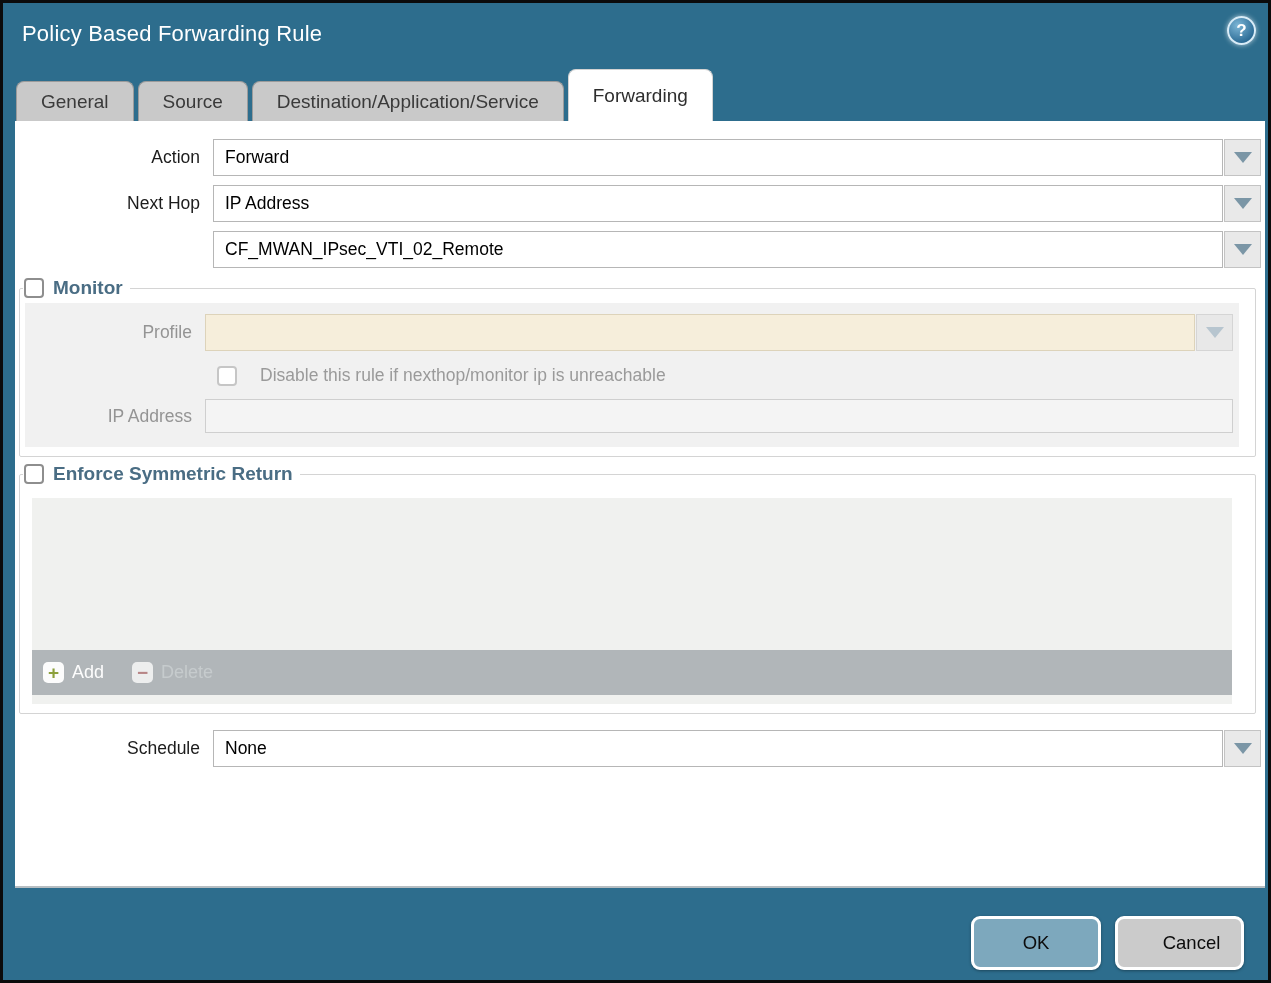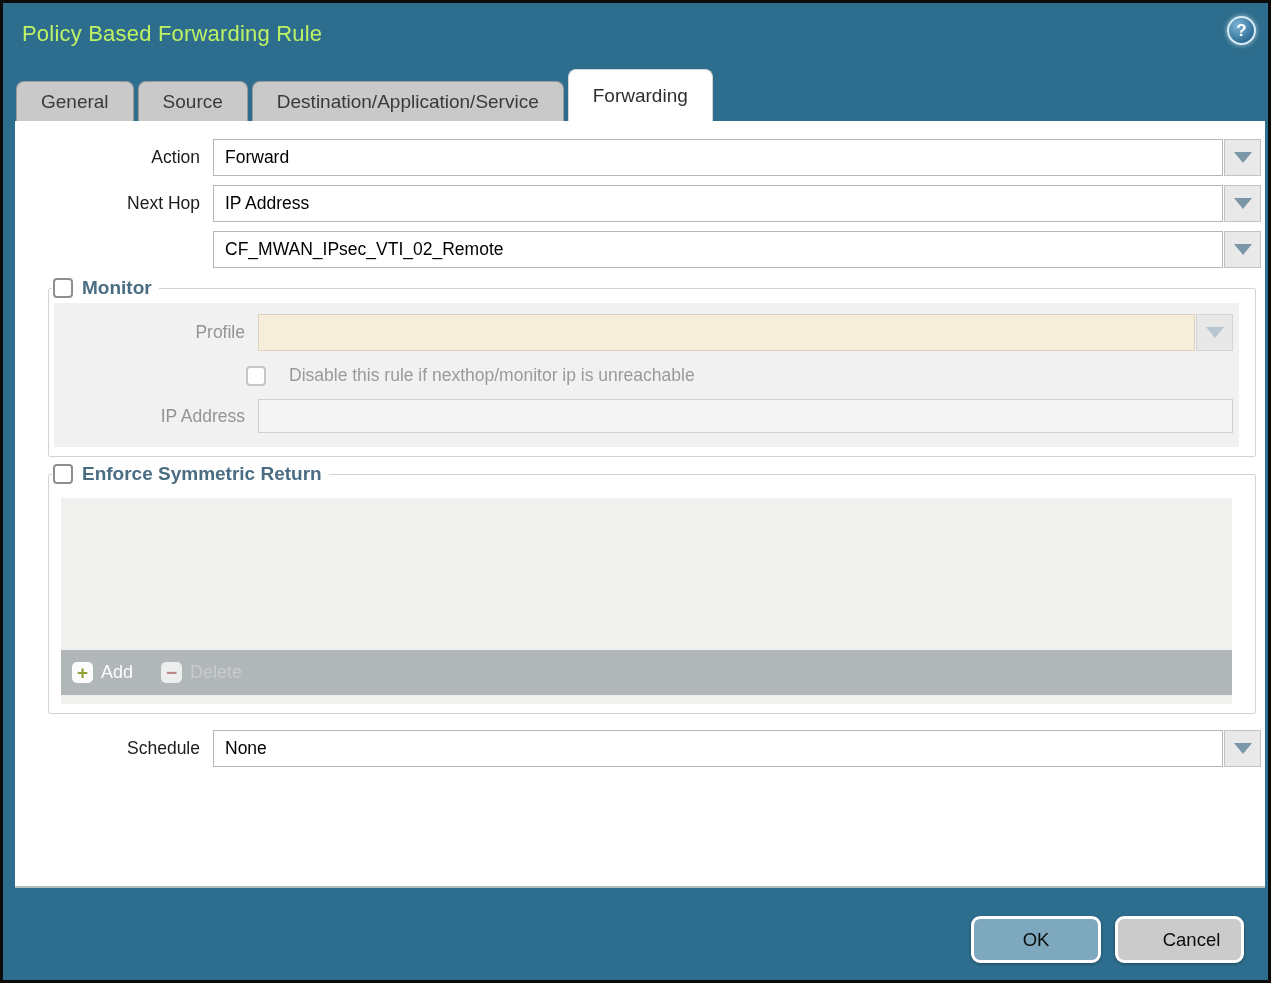--- a/index.html
+++ b/index.html
@@ -3,21 +3,21 @@
 <meta charset="utf-8">
 <style>
   * { box-sizing: border-box; }
   html,body { margin:0; padding:0; background:#3c3c3c; }
   .screen {
     position:relative; width:1271px; height:983px;
     background:#2d6d8d; border:3px solid #0b0b0b;
     font-family:"Liberation Sans", sans-serif; overflow:hidden;
   }
   
-  .title { position:absolute; left:19px; top:18px; font-size:22px; color:#bef264; letter-spacing:.2px; }
+  .title { position:absolute; left:19px; top:18px; font-size:22px; color:#ffffff; letter-spacing:.2px; }
   .help {
     position:absolute; right:12px; top:13px; width:29px; height:29px; border-radius:50%;
     background:radial-gradient(circle at 35% 30%, #7db6d6, #2a6a94 75%);
     border:2px solid #d9ecf7; box-shadow:0 0 5px rgba(255,255,255,.65);
     color:#fff; font-weight:bold; font-size:17px;
     display:flex; align-items:center; justify-content:center; cursor:pointer;
   }
   
   .tabs { position:absolute; left:13px; top:66px; right:10px; height:52px; display:flex; align-items:flex-end; gap:4px; }
   .tab {
@@ -39,51 +39,51 @@
     display:flex; align-items:center; padding:0 11px; font-size:17.5px; color:#000; cursor:text;
   }
   .ddbtn {
     flex:none; width:37px; height:37px; margin-left:1px; background:#e9e9e9; border:1px solid #c3c3c3;
     display:flex; align-items:center; justify-content:center; cursor:pointer;
   }
   .arr { width:0; height:0; border-left:9px solid transparent; border-right:9px solid transparent; border-top:11px solid #7b96a6; }
   .ddbtn--disabled { border-color:#d5d5d5; background:#e8e8e8; cursor:default; }
   .ddbtn--disabled .arr { border-top-color:#b7c5cf; }
   
-  .group { border:1px solid #d4d4d4; border-radius:2px; margin:6px 9px 0 33px; padding:4px 16px 9px 5px; }
+  .group { border:1px solid #d4d4d4; border-radius:2px; margin:6px 9px 0 4px; padding:4px 16px 9px 5px; }
   .glegend {
     display:flex; align-items:center; gap:9px; font-size:19px; font-weight:bold; color:#4a6d84;
     padding:0 7px 0 1px; margin-left:-2px;
   }
   .cb { width:20px; height:20px; border:2px solid #8e8e8e; border-radius:4px; background:#fff; flex:none; cursor:pointer; }
   .cb--disabled { border-color:#c6c6c6; cursor:default; }
   
   .monitor-body { background:#f1f1f1; padding:11px 6px 14px 0; }
   .mrow { display:flex; align-items:center; }
-  .mlabel { width:204px; text-align:right; padding-right:13px; font-size:17.5px; color:#949494; flex:none; }
+  .mlabel { width:180px; text-align:right; padding-right:13px; font-size:17.5px; color:#949494; flex:none; }
   .fbox--profile { background:#f6eedb; border:1px solid #ddd3ba; flex:1; height:37px; display:flex; align-items:center; padding:0 11px; font-size:17.5px; cursor:default; }
   .mcheckrow { margin:14px 0 13px 192px; display:flex; align-items:center; gap:23px; color:#9a9a9a; font-size:17.5px; }
   .fbox--disabled { background:#f4f4f4; border:1px solid #cfcfcf; flex:1; height:34px; cursor:default; }
   
   .nh-table { margin:9px 7px 0 7px; }
   .nh-head { height:45px; background:#b1b6b9; display:flex; align-items:center; padding:0 13px; color:#f1f3f3; font-size:18px; }
   .nh-bodyarea { height:152px; background:#f0f1ef; }
   .nh-foot { height:45px; background:#b1b6b9; display:flex; align-items:center; gap:28px; padding:0 11px; }
   .nh-strip { height:9px; background:#f0f1ef; }
   .tbtn { display:flex; align-items:center; gap:8px; cursor:pointer; }
   .badge { width:21px; height:21px; border-radius:5px; background:#fcfcfc; display:flex; align-items:center; justify-content:center; font-weight:bold; font-size:19px; line-height:18px; }
   .badge--add { color:#8ca03c; }
   .badge--del { color:#b97a7a; opacity:.8; }
   .tlabel--add { color:#fdfdfd; font-size:18px; }
   .tlabel--del { color:#c6cbcd; font-size:18px; cursor:default; }
   .tbtn--del { cursor:default; }
   .sched { margin-top:16px; }
   
   .btn {
-    position:absolute; top:913px; height:47px; border:3px solid #fff; border-radius:9px;
+    position:absolute; top:913px; height:54px; border:3px solid #fff; border-radius:9px;
     display:flex; align-items:center; justify-content:center; font-size:18.5px; color:#0c0c0c;
     cursor:pointer; box-shadow:0 1px 3px rgba(0,0,0,.35);
   }
   .btn--ok { left:968px; width:130px; background:#7da8bd; }
   .btn--cancel { left:1112px; width:129px; background:#cbcbcb;padding-left:24px; }
 </style>
 </head>
 <body>
 
 <div class="screen">

